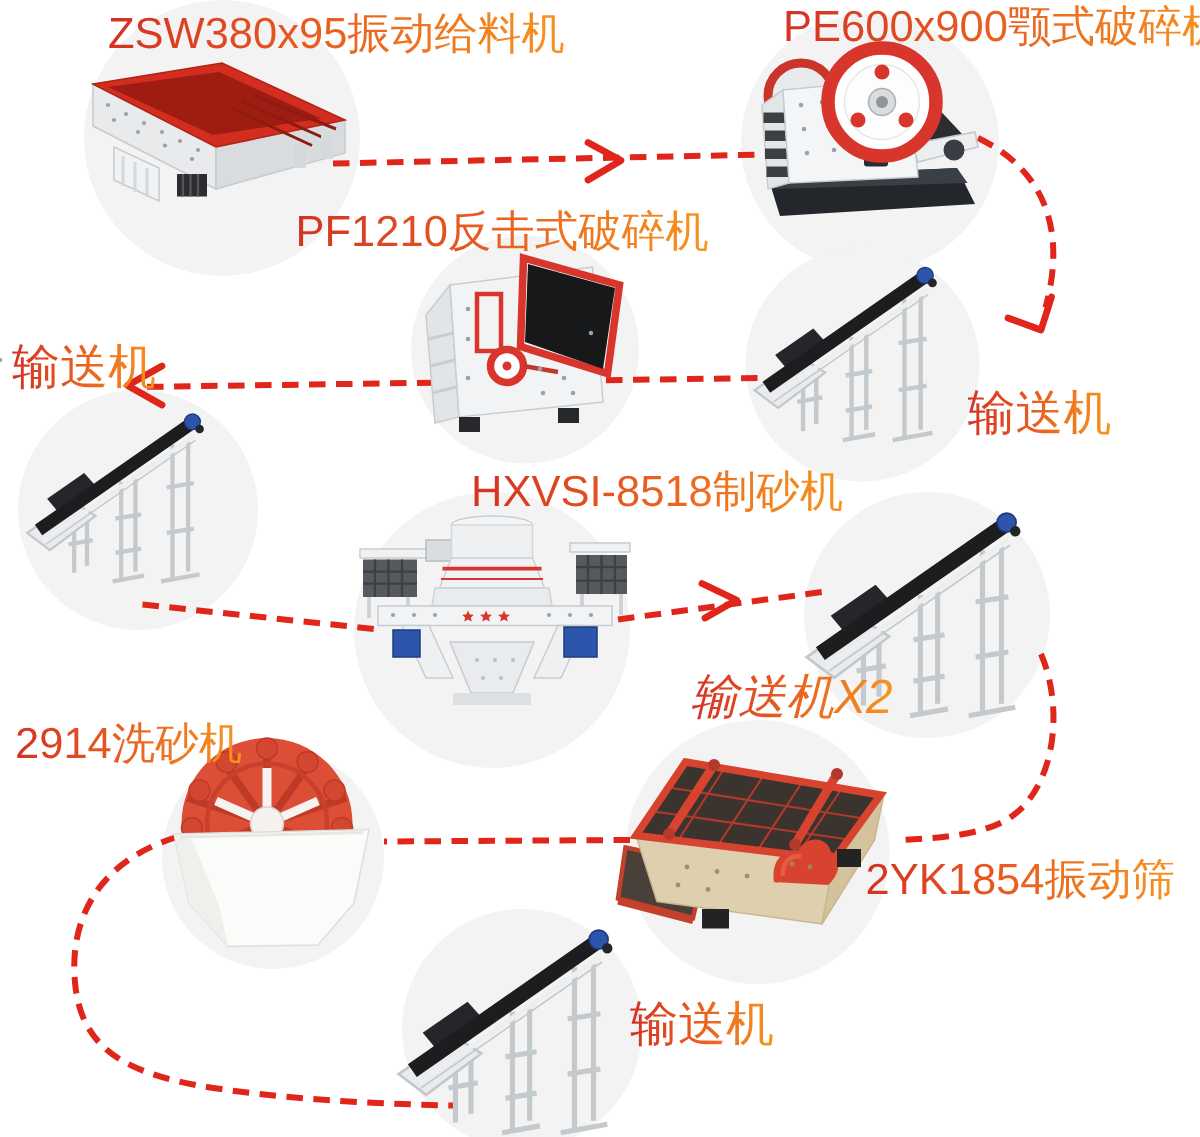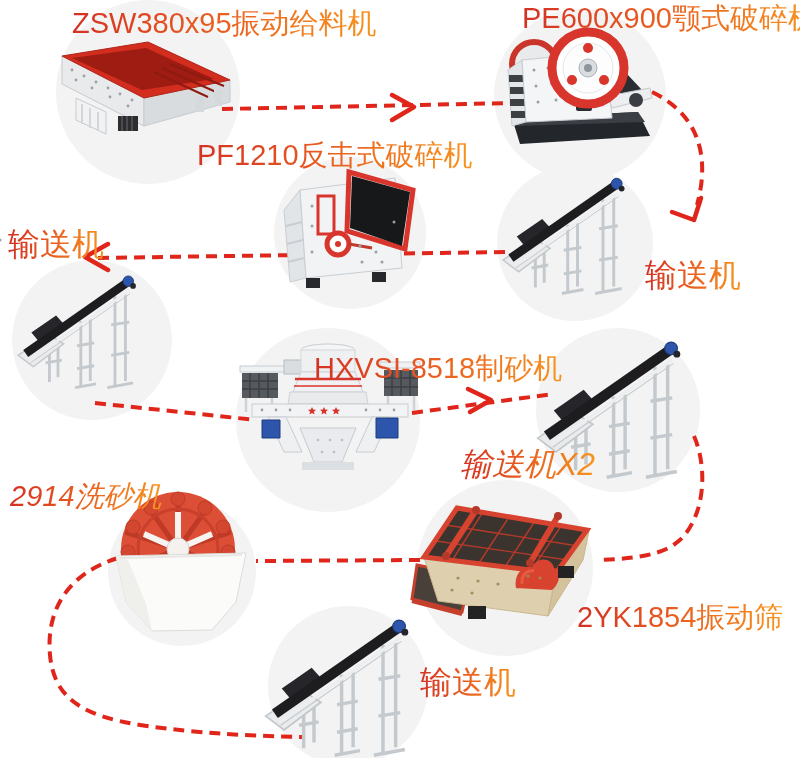--- a/index.html
+++ b/index.html
@@ -286,19 +286,19 @@
     <rect x="468" y="606" width="18" height="13" fill="#232323"></rect>
     <rect x="558" y="566" width="16" height="12" fill="#232323"></rect>
   </g>
 </svg>
 
 <div class="flow-label fs29" style="left:72px;top:8px;">ZSW380x95振动给料机</div>
 <div class="flow-label fs29" style="left:522px;top:3px;">PE600x900颚式破碎机</div>
 <div class="flow-label fs29" style="left:197px;top:140px;text-decoration:underline;">PF1210反击式破碎机</div>
 <div class="flow-label fs28" style="left:8px;top:228px;">输送机</div>
 <div class="flow-label fs28" style="left:645px;top:259px;">输送机</div>
-<div class="flow-label fs29" style="left:314px;top:313px;margin-top:40px;">HXVSI-8518制砂机</div>
+<div class="flow-label fs29" style="left:314px;top:313px;">HXVSI-8518制砂机</div>
 <div class="flow-label fs28" style="left:460px;top:448px;font-style:italic;">输送机X2</div>
-<div class="flow-label fs29" style="left:10px;top:481px;font-style:italic;">2914洗砂机</div>
-<div class="flow-label fs29" style="left:577px;top:602px;">2YK1854振动筛</div>
+<div class="flow-label fs29" style="left:10px;top:481px;">2914洗砂机</div>
+<div class="flow-label fs29" style="left:577px;top:572px;">2YK1854振动筛</div>
 <div class="flow-label fs28" style="left:420px;top:666px;">输送机</div>
 
 </div>
 
 </body></html>

